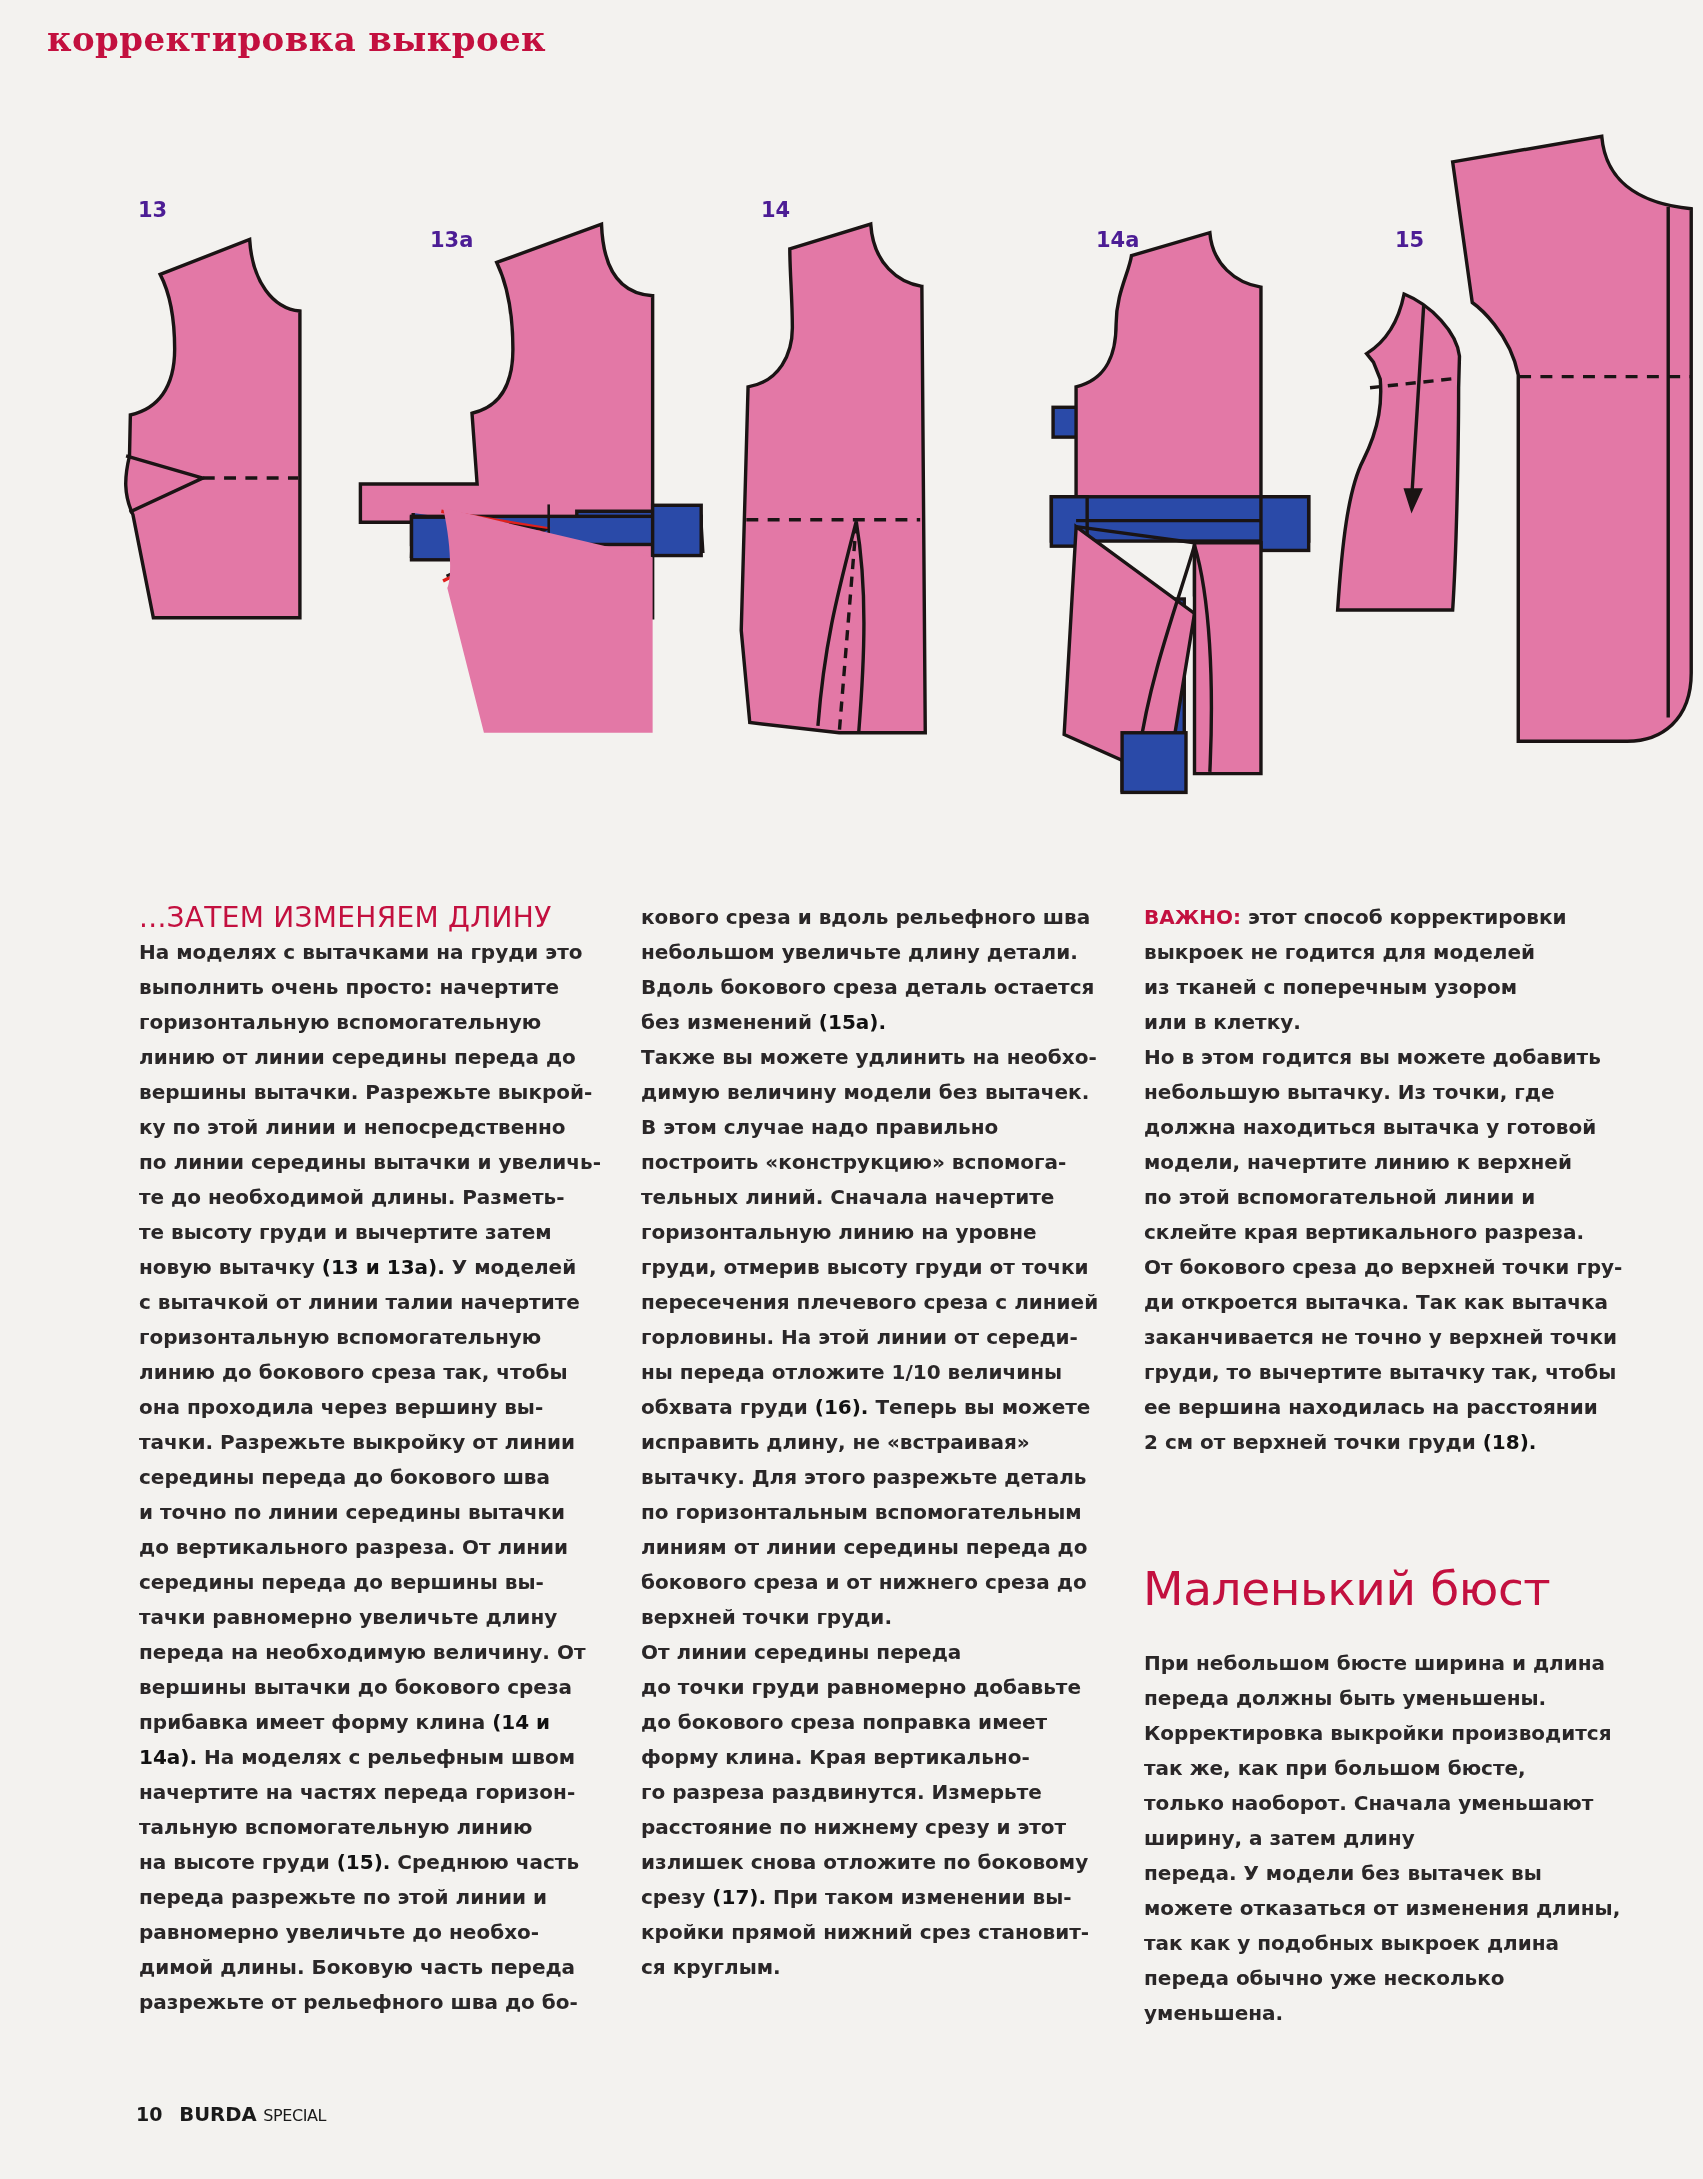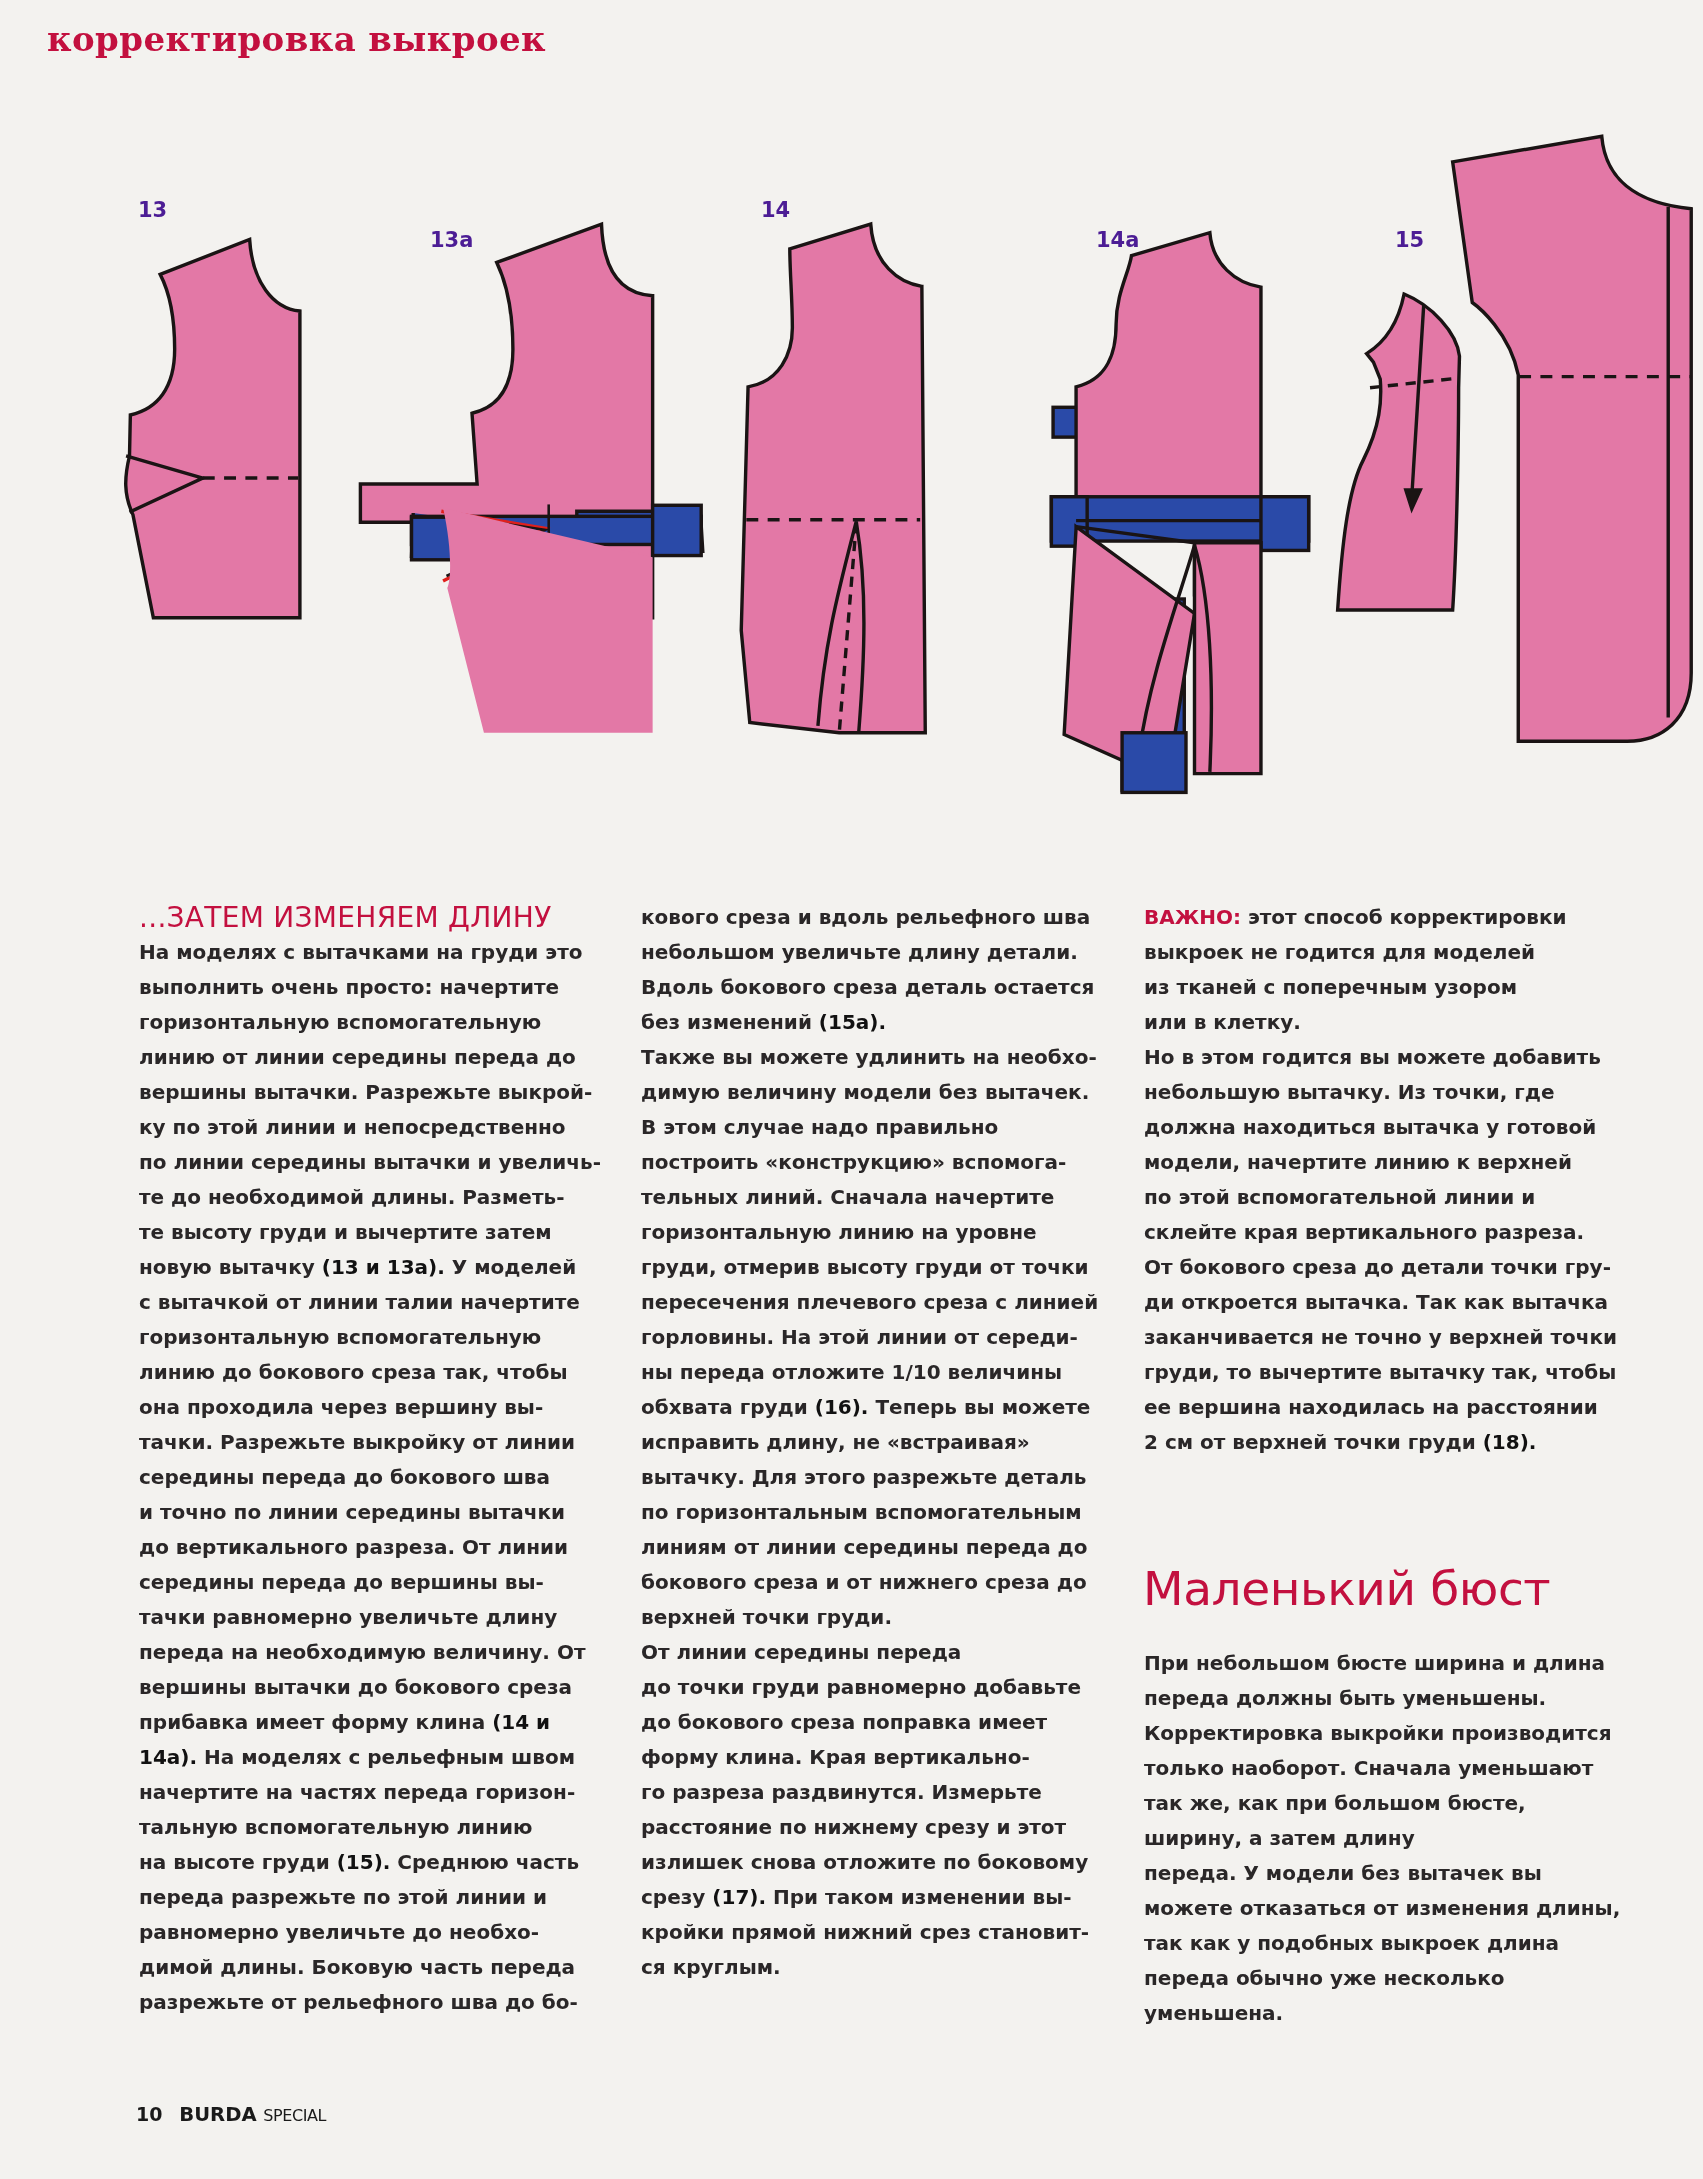--- a/index.html
+++ b/index.html
@@ -173,36 +173,36 @@
   <span class="line"><span class="red-inline">ВАЖНО:</span><span> этот способ корректировки</span></span>
   <span class="line">выкроек не годится для моделей</span>
   <span class="line">из тканей с поперечным узором</span>
   <span class="line">или в клетку.</span>
   <span class="line">Но в этом годится вы можете добавить</span>
   <span class="line">небольшую вытачку. Из точки, где</span>
   <span class="line">должна находиться вытачка у готовой</span>
   <span class="line">модели, начертите линию к верхней</span>
   <span class="line">по этой  вспомогательной линии и</span>
   <span class="line">склейте края вертикального разреза.</span>
-  <span class="line">От бокового среза до детали точки гру-</span>
+  <span class="line">От бокового среза до верхней точки гру-</span>
   <span class="line">ди откроется вытачка. Так как вытачка</span>
   <span class="line">заканчивается не точно у верхней точки</span>
   <span class="line">груди, то вычертите вытачку так, чтобы</span>
   <span class="line">ее вершина находилась  на расстоянии</span>
   <span class="line"><span>2 см от верхней точки груди</span><b> (18).</b></span>
 </div>
 
 <div class="h2">Маленький бюст</div>
 
 <div class="col" style="left:1144px; top:1646px; width:477px;">
   <span class="line">При небольшом бюсте ширина и длина</span>
   <span class="line">переда должны быть уменьшены.</span>
   <span class="line">Корректировка выкройки производится</span>
+  <span class="line">так же, как при большом бюсте,</span>
   <span class="line">только наоборот. Сначала уменьшают</span>
-  <span class="line">так же, как при большом бюсте,</span>
   <span class="line">ширину, а затем длину</span>
   <span class="line">переда. У модели без вытачек вы</span>
   <span class="line">можете отказаться от изменения длины,</span>
   <span class="line">так как у подобных выкроек длина</span>
   <span class="line">переда обычно уже несколько</span>
   <span class="line">уменьшена.</span>
 </div>
 
 <div class="footer">
   <span>10</span>

